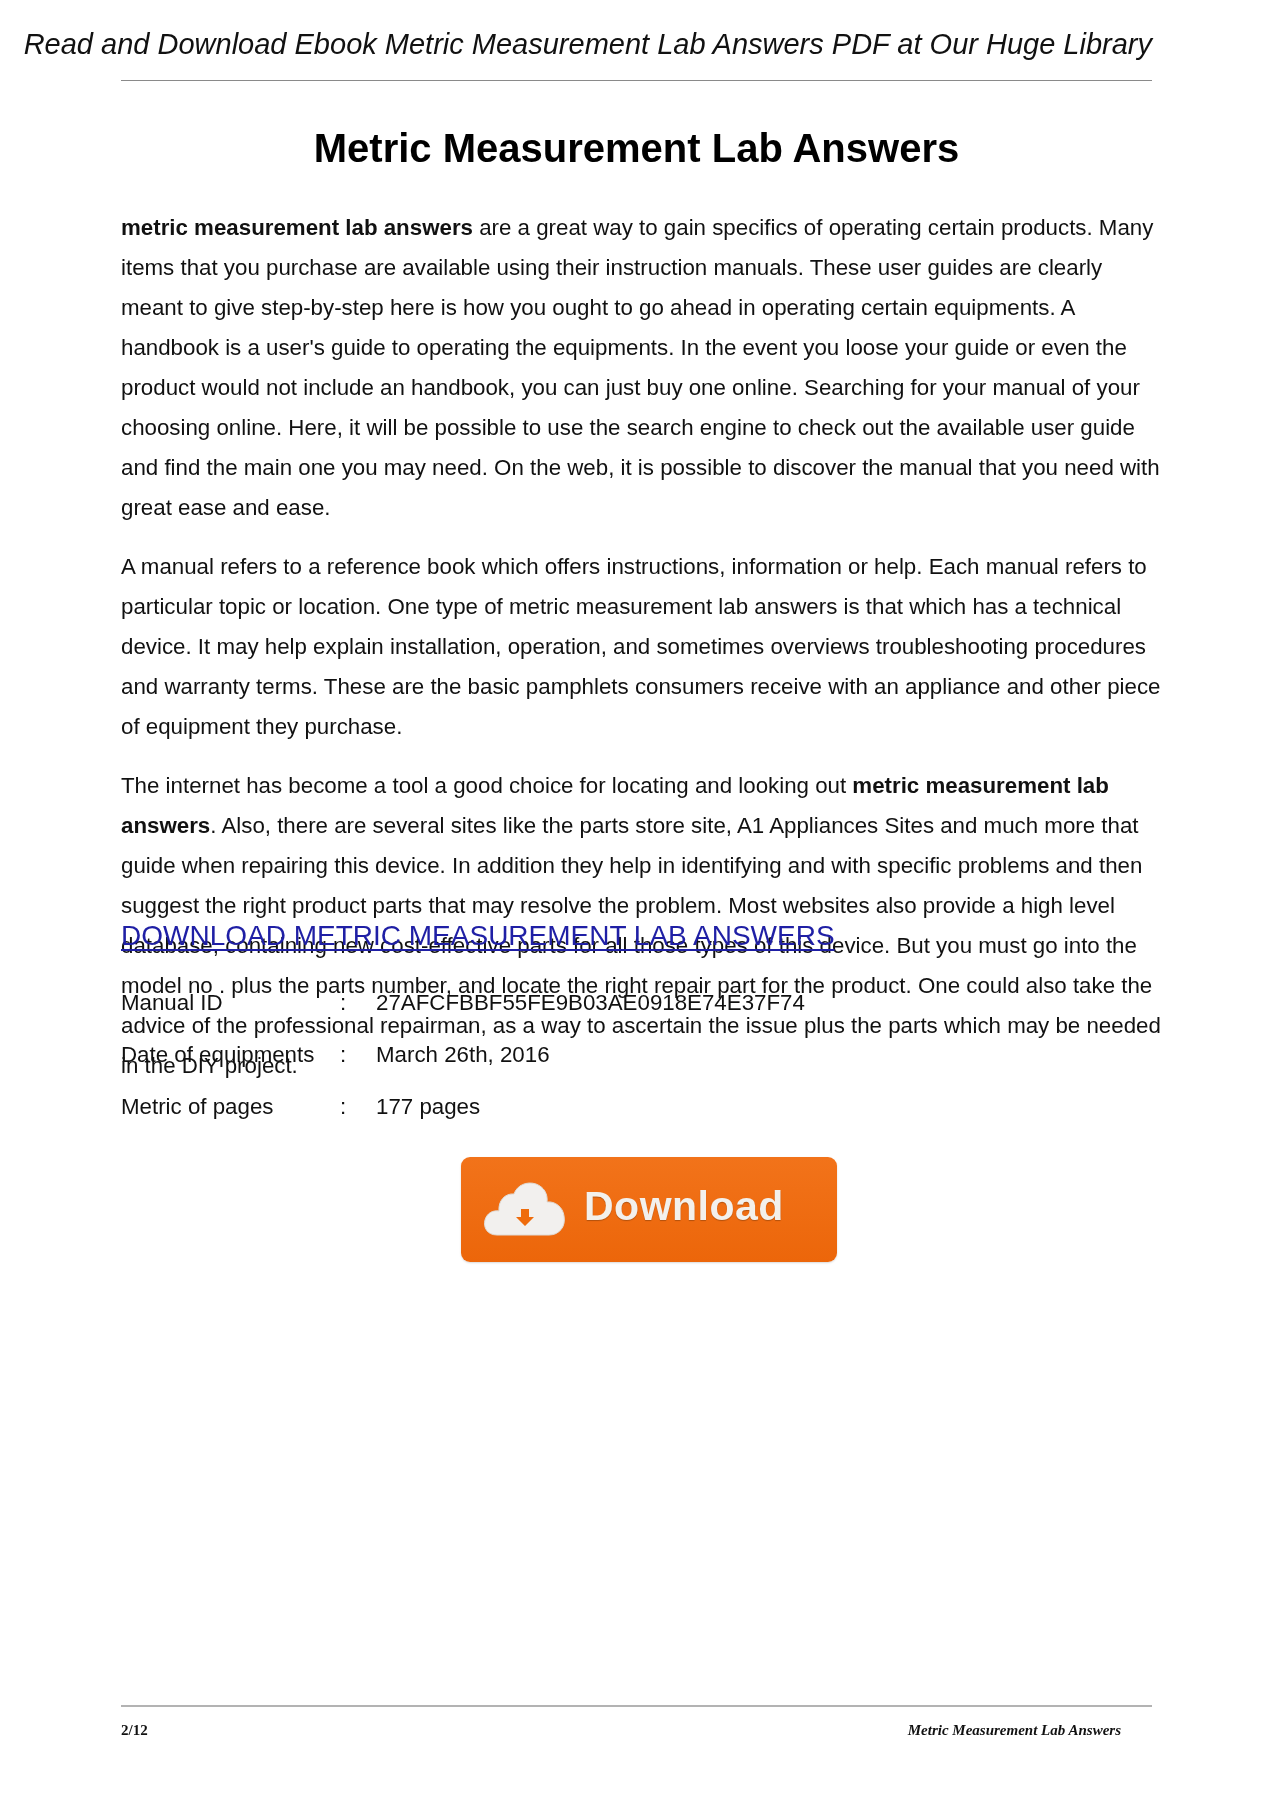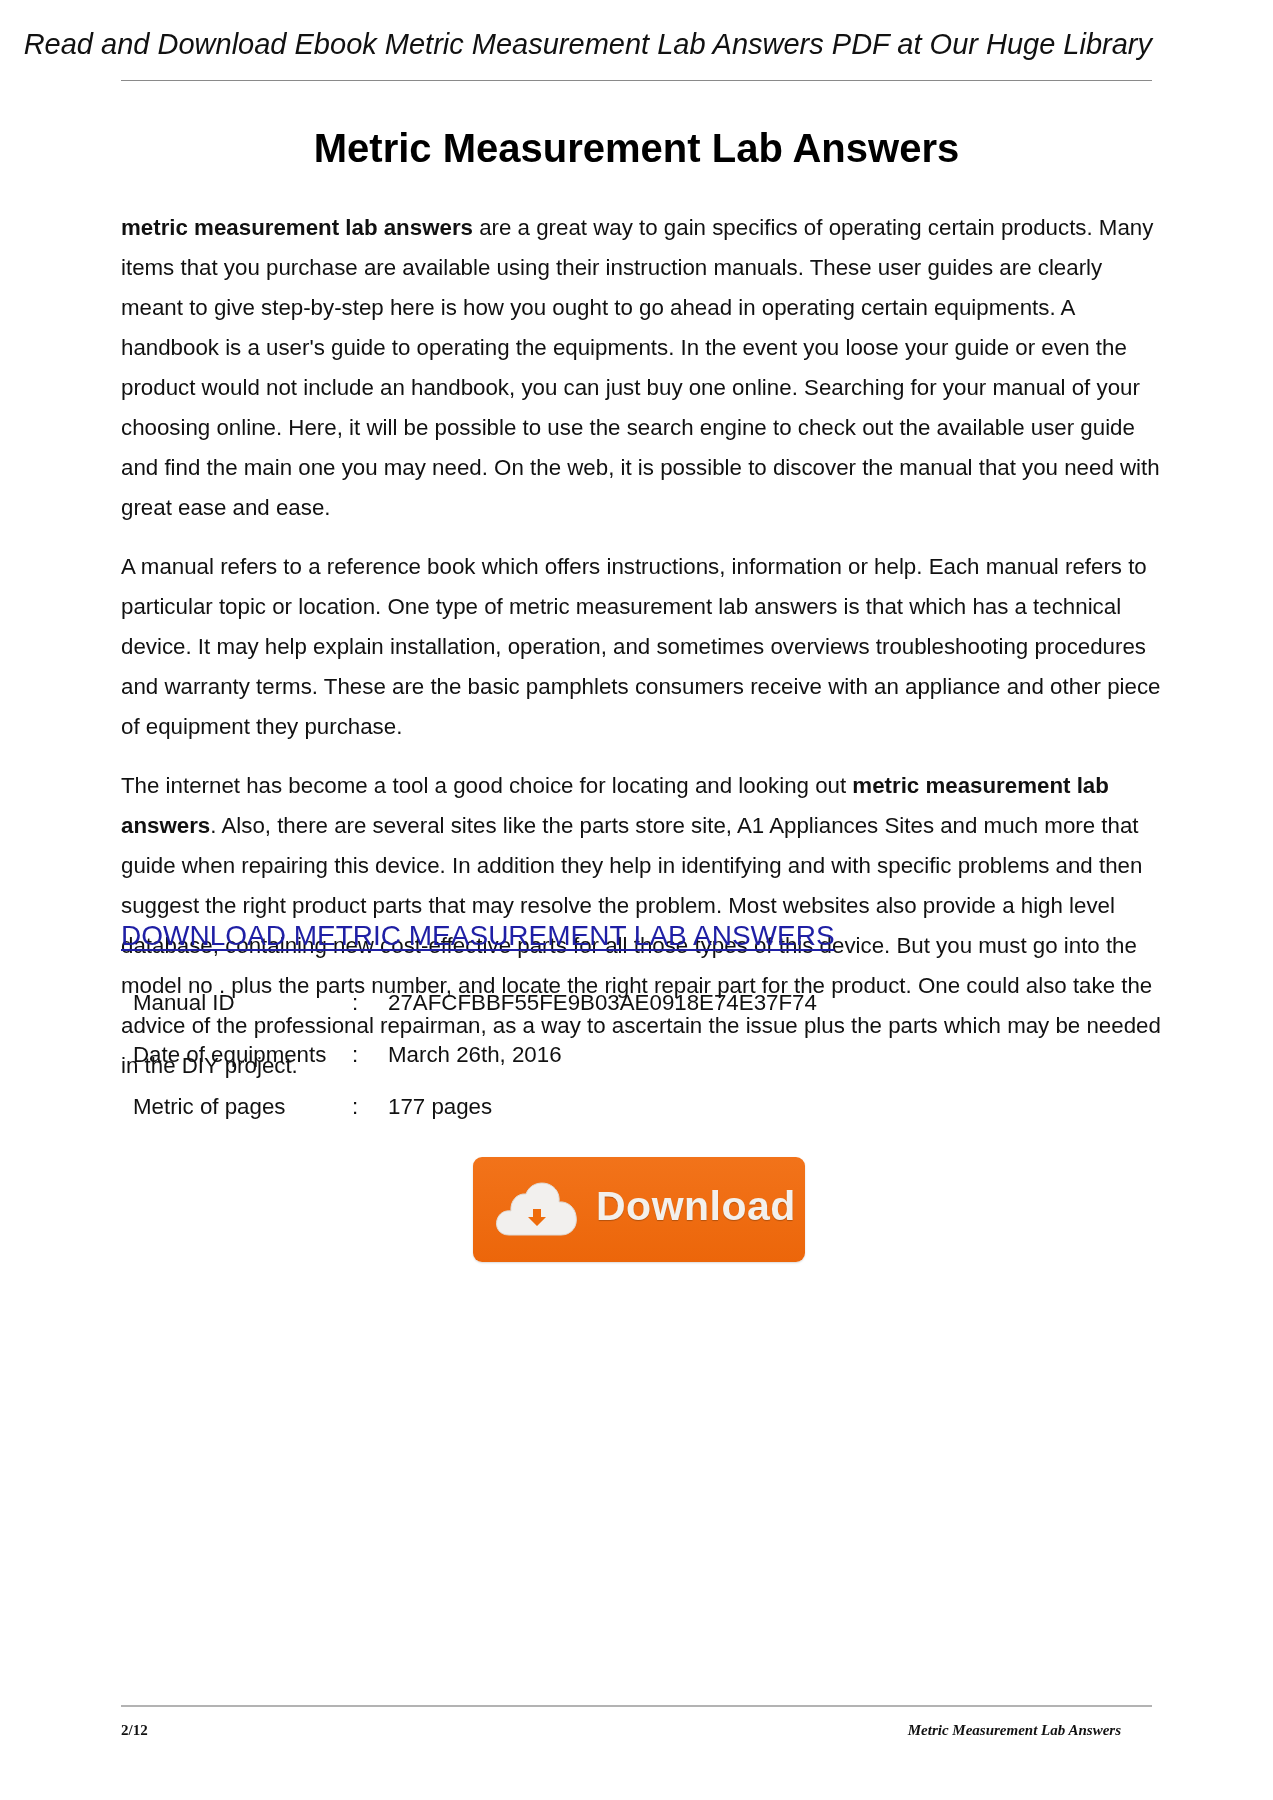--- a/index.html
+++ b/index.html
@@ -5,26 +5,26 @@
     html, body { margin: 0; padding: 0; background: #ffffff; }
     body { width: 1273px; height: 1800px; position: relative; overflow: hidden; color: #111; font-family: "Liberation Sans", sans-serif; }
     .page { position: absolute; left: 121px; width: 1031px; top: 0; }
     .running-header { position: absolute; top: 28px; right: 0; font-style: italic; font-size: 29px; white-space: nowrap; color: #111; }
     .rule-top { position: absolute; top: 80px; left: 0; width: 1031px; height: 1px; background: #8a8a8a; }
     .title { position: absolute; top: 126px; left: 0; width: 1031px; text-align: center; font-size: 40px; font-weight: bold; margin: 0; color: #000; }
     .body-text { position: absolute; top: 208px; left: 0; width: 1040px; font-size: 22.3px; line-height: 40px; }
     .body-text p { margin: 0 0 19px 0; }
     .body-text b { font-weight: bold; }
     .dl-link { position: absolute; top: 920px; left: 0; font-size: 28px; color: #1f1fa5; text-decoration: underline; text-decoration-thickness: 2px; text-underline-offset: 4px; white-space: nowrap; cursor: pointer; }
-    .meta { position: absolute; top: 990px; left: 12px; font-size: 22.3px; }
+    .meta { position: absolute; top: 990px; left: 0; font-size: 22.3px; }
     .meta-row { display: flex; height: 52px; align-items: flex-start; }
     .meta-label { width: 219px; }
     .meta-colon { width: 36px; }
     .meta-value { }
-    .download-btn { position: absolute; top: 1157px; left: 352px; width: 332px; height: 105px; background: linear-gradient(#f2731a, #ec660a); border-radius: 9px; display: flex; align-items: center; box-shadow: 0 1px 2px rgba(0,0,0,0.15); cursor: pointer; }
+    .download-btn { position: absolute; top: 1157px; left: 340px; width: 332px; height: 105px; background: linear-gradient(#f2731a, #ec660a); border-radius: 9px; display: flex; align-items: center; box-shadow: 0 1px 2px rgba(0,0,0,0.15); cursor: pointer; padding-left: 44px; }
     .cloud { position: absolute; left: 22px; top: 22px; width: 84px; height: 58px; }
     .btn-label { position: absolute; left: 123px; top: 26px; font-size: 41px; font-weight: bold; color: #f3f0ec; text-shadow: 0 1px 1px rgba(0,0,0,0.25); letter-spacing: 0.5px; }
     .rule-bottom { position: absolute; top: 1705px; left: 0; width: 1031px; height: 2px; background: #b3b3b3; }
     .footer-left { position: absolute; top: 1722px; left: 0; font-family: "Liberation Serif", serif; font-weight: bold; font-size: 15px; }
     .footer-right { position: absolute; top: 1722px; right: 31px; font-family: "Liberation Serif", serif; font-style: italic; font-weight: bold; font-size: 15px; }
   </style>
 </head>
 <body>
 
 <div class="page">

